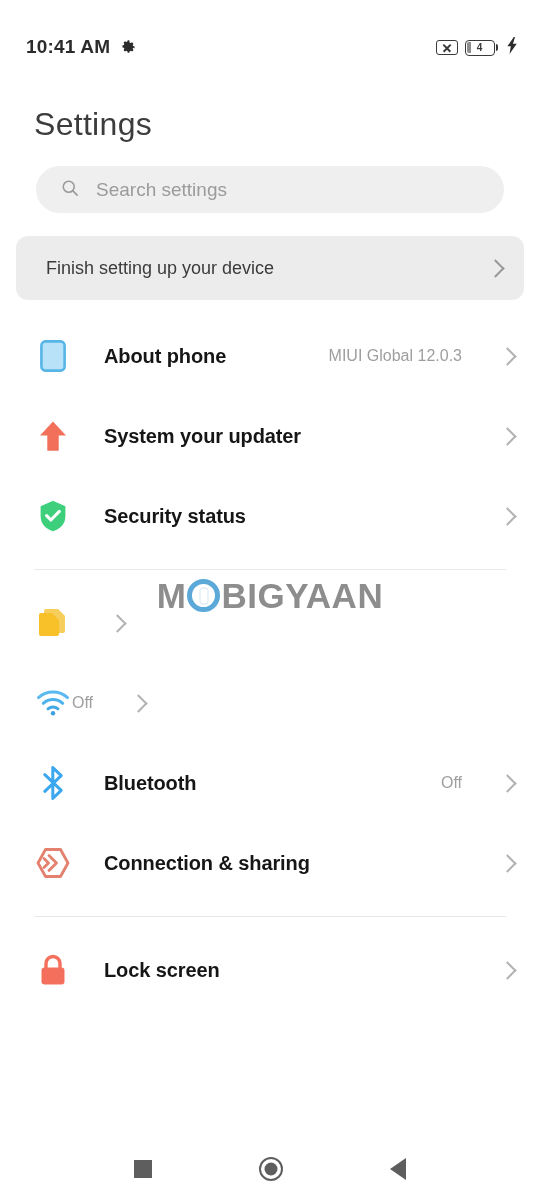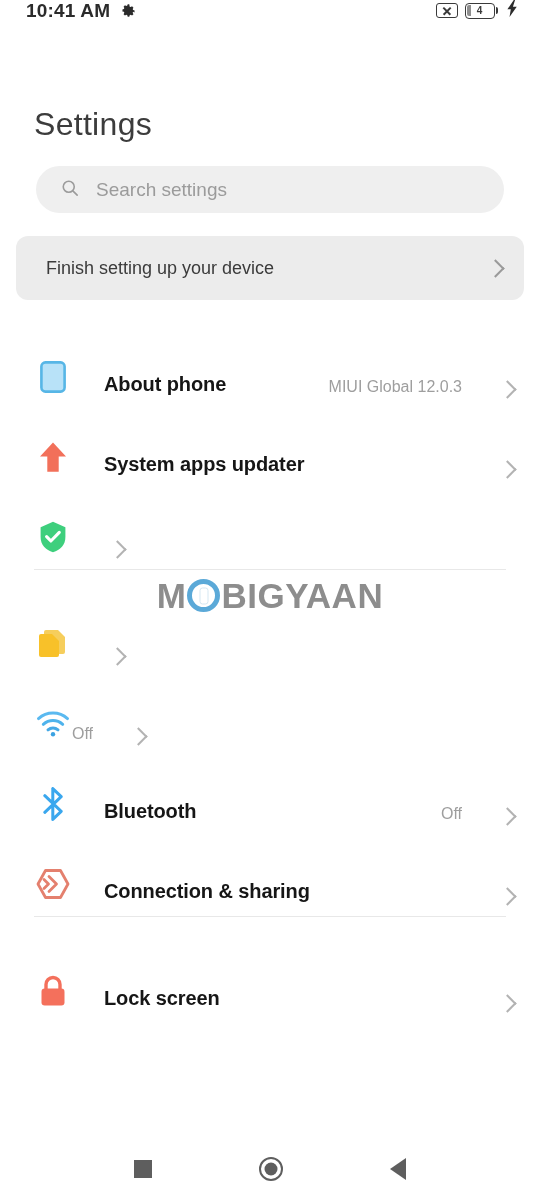--- a/index.html
+++ b/index.html
@@ -13,21 +13,21 @@
     font-family: "Liberation Sans", sans-serif;
     -webkit-font-smoothing: antialiased;
     overflow: hidden;
     position: relative;
   }
 
   
   .statusbar {
     height: 58px;
     display: flex;
-    align-items: flex-start;
+    align-items: flex-end;
     justify-content: space-between;
     padding: 0 22px 0 26px;
     box-sizing: border-box;
   }
   .status-left {
     display: flex;
     align-items: center;
     gap: 10px;
   }
   .status-clock {
@@ -170,21 +170,21 @@
   }
   .chevron.dark {
     border-color: #9a9a9a;
   }
 
   
   .list-section { padding: 0; }
   .row {
     height: 80px;
     display: flex;
-    align-items: flex-end;
+    align-items: center;
     padding: 0 26px 0 34px;
     box-sizing: border-box;
   }
   .row-icon {
     width: 38px;
     height: 38px;
     flex: 0 0 auto;
     display: flex;
     align-items: center;
     justify-content: center;
@@ -364,32 +364,33 @@
     <span class="row-value">MIUI Global 12.0.3</span>
     <span class="chevron"></span>
   </div>
 
   <div class="row">
     <span class="row-icon">
       <svg width="28" height="32" viewBox="0 0 28 32" aria-hidden="true">
         <path fill="#f2705a" d="M14 1.5L27 15.5h-7.3v15.2h-11.4V15.5H1z"></path>
       </svg>
     </span>
-    <span class="row-label">System apps updater</span>
+    <span class="row-label">System your updater</span>
     <span class="row-value"></span>
     <span class="chevron"></span>
   </div>
 
   <div class="row">
     <span class="row-icon">
       <svg width="28" height="32" viewBox="0 0 28 32" aria-hidden="true">
         <path fill="#3ecf7d" d="M14 0.8l12.4 5.4v9.9c0 8-5.1 13.2-12.4 15.1C6.7 29.3 1.6 24.1 1.6 16.1V6.2z"></path>
         <path fill="none" stroke="#ffffff" stroke-width="3.1" stroke-linecap="round" stroke-linejoin="round" d="M7.6 15.6l4.3 4.4 8.4-8.6"></path>
       </svg>
     </span>
+    <span class="row-label">Security status</span>
     <span class="row-value"></span>
     <span class="chevron"></span>
   </div>
 </div>
 
 <div class="divider"></div>
 
 <div class="list-section">
 
   <div class="row">

